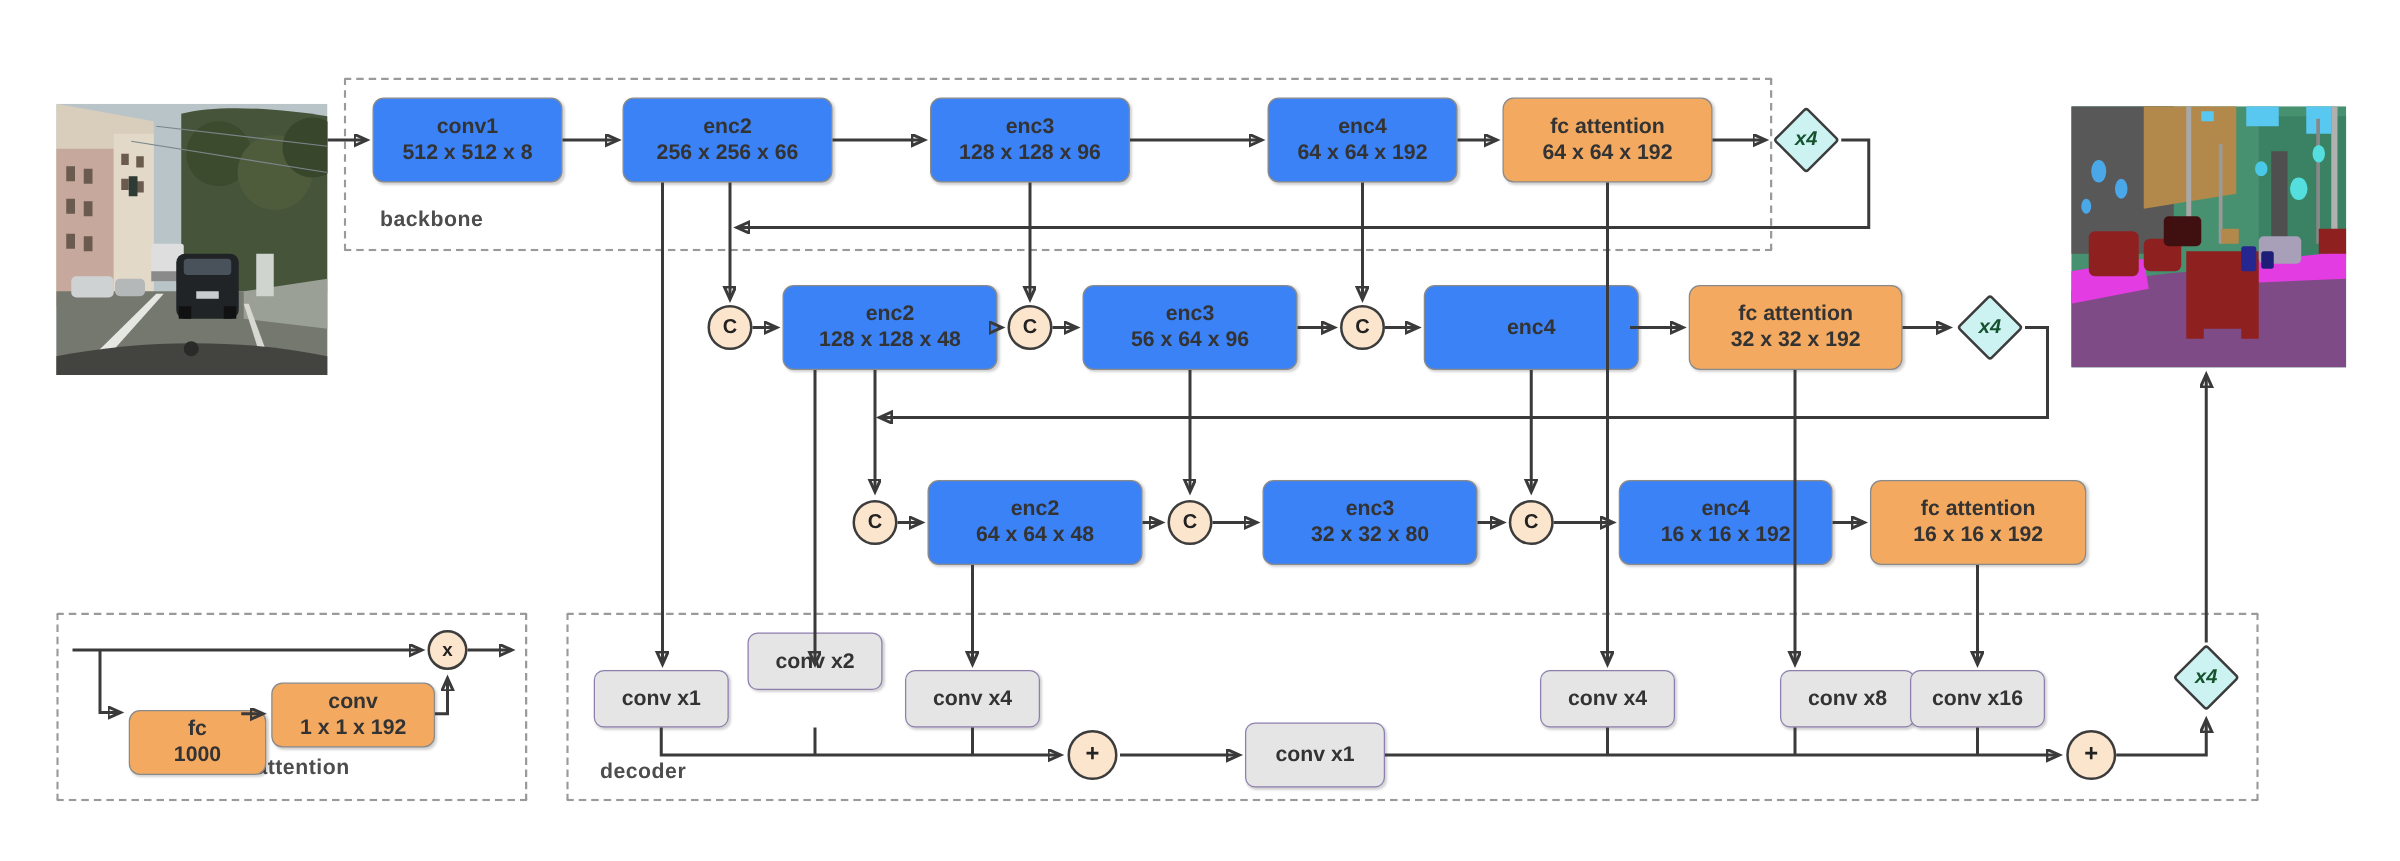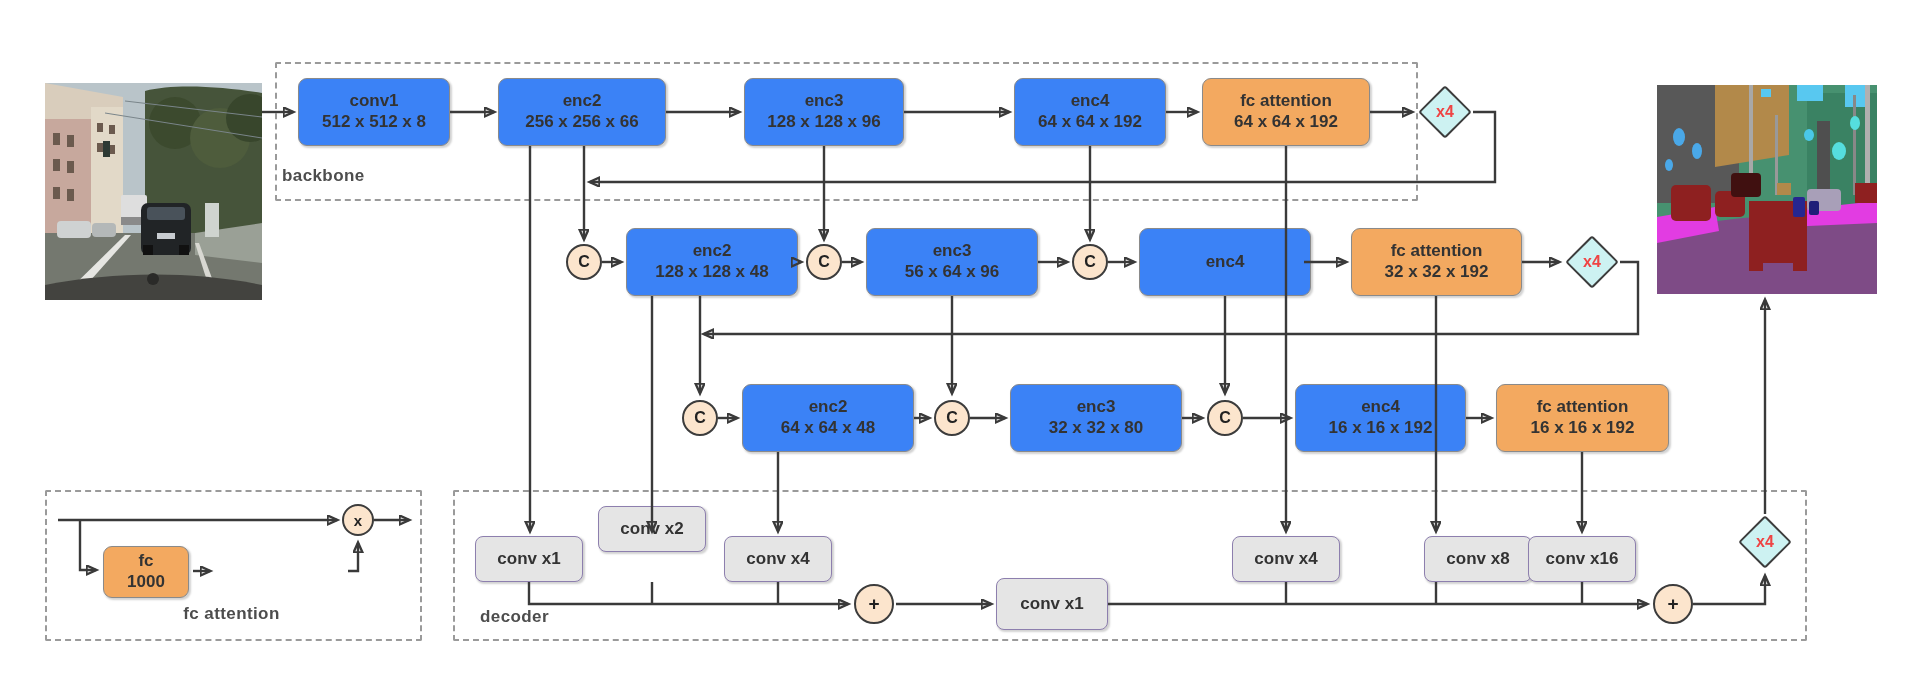--- a/index.html
+++ b/index.html
@@ -27,21 +27,21 @@
   .c-circle   { width:36px; height:36px; font-size:16px; }
   .sum-circle { width:40px; height:40px; font-size:19px; }
   .mul-circle { width:32px; height:32px; font-size:15px; }
   .diamond { position:absolute; width:56px; height:56px; }
   .diamond .sq {
     position:absolute; left:9px; top:9px; width:38px; height:38px; box-sizing:border-box;
     background:#cdf2f2; border:2.5px solid #3c3c3c; border-radius:3px; transform:rotate(45deg);
   }
   .diamond .lb {
     position:absolute; inset:0; display:flex; align-items:center; justify-content:center;
-    font-weight:bold; font-size:16px; color:#ef4444;
+    font-weight:bold; font-size:16px; color:#14532d;font-style:italic;
   }
   .wires { position:absolute; left:0; top:0; pointer-events:none; }
   .wires path { stroke:#3a3a3a; stroke-width:2.4; fill:none; }
 </style>
 </head>
 <body>
 
 <div class="stage">
 
   <svg class="photo" style="left:45px;top:83px" width="217" height="217" viewBox="0 0 217 217">
@@ -113,21 +113,21 @@
     <rect x="58" y="106" width="30" height="26" rx="5" fill="#8e2020"></rect>
     <rect x="74" y="88" width="30" height="24" rx="4" fill="#401010"></rect>
     <path d="M92,116 h58 v70 h-14 v-8 h-30 v8 h-14 Z" fill="#8e2020"></path>
     <rect x="150" y="104" width="34" height="22" rx="4" fill="#a89fb8"></rect>
     <rect x="136" y="112" width="12" height="20" rx="2" fill="#262690"></rect>
     <rect x="152" y="116" width="10" height="14" rx="2" fill="#1e1e78"></rect>
     <rect x="198" y="98" width="22" height="20" fill="#8e2020"></rect>
   </svg>
 
   <div class="dashed-box" style="left:275px;top:62px;width:1139px;height:135px"></div>
-  <div class="region-label" style="left:282px;top:166px">backbone</div>
+  <div class="region-label" style="left:304px;top:166px">backbone</div>
 
   <div class="dashed-box" style="left:45px;top:490px;width:373px;height:147px"></div>
   <div class="region-label" style="left:45px;top:604px;width:373px;text-align:center">fc attention</div>
 
   <div class="dashed-box" style="left:453px;top:490px;width:1350px;height:147px"></div>
   <div class="region-label" style="left:480px;top:607px">decoder</div>
 
   <div class="node blue" style="left:298px;top:78px;width:152px;height:68px">
     <span class="t">conv1</span>
     <span class="d">512 x 512 x 8</span>
@@ -190,23 +190,27 @@
   <div class="circle c-circle" style="left:1207px;top:400px">C</div>
   <div class="node blue" style="left:1295px;top:384px;width:171px;height:68px">
     <span class="t">enc4</span>
     <span class="d">16 x 16 x 192</span>
   </div>
   <div class="node orange" style="left:1496px;top:384px;width:173px;height:68px">
     <span class="t">fc attention</span>
     <span class="d">16 x 16 x 192</span>
   </div>
 
-  <div class="node orange" style="left:103px;top:546px;width:86px;height:52px">
+  <div class="node orange" style="left:103px;top:568px;width:110px;height:52px">
     <span class="t">fc</span>
     <span class="d">1000</span>
+  </div>
+  <div class="node orange" style="left:217px;top:546px;width:131px;height:52px">
+    <span class="t">conv</span>
+    <span class="d">1 x 1 x 192</span>
   </div>
   <div class="circle mul-circle" style="left:342px;top:504px">x</div>
 
   <div class="node purple" style="left:475px;top:536px;width:108px;height:46px">
     <span class="t">conv x1</span>
   </div>
   <div class="node purple" style="left:598px;top:506px;width:108px;height:46px">
     <span class="t">conv x2</span>
   </div>
   <div class="node purple" style="left:724px;top:536px;width:108px;height:46px">

